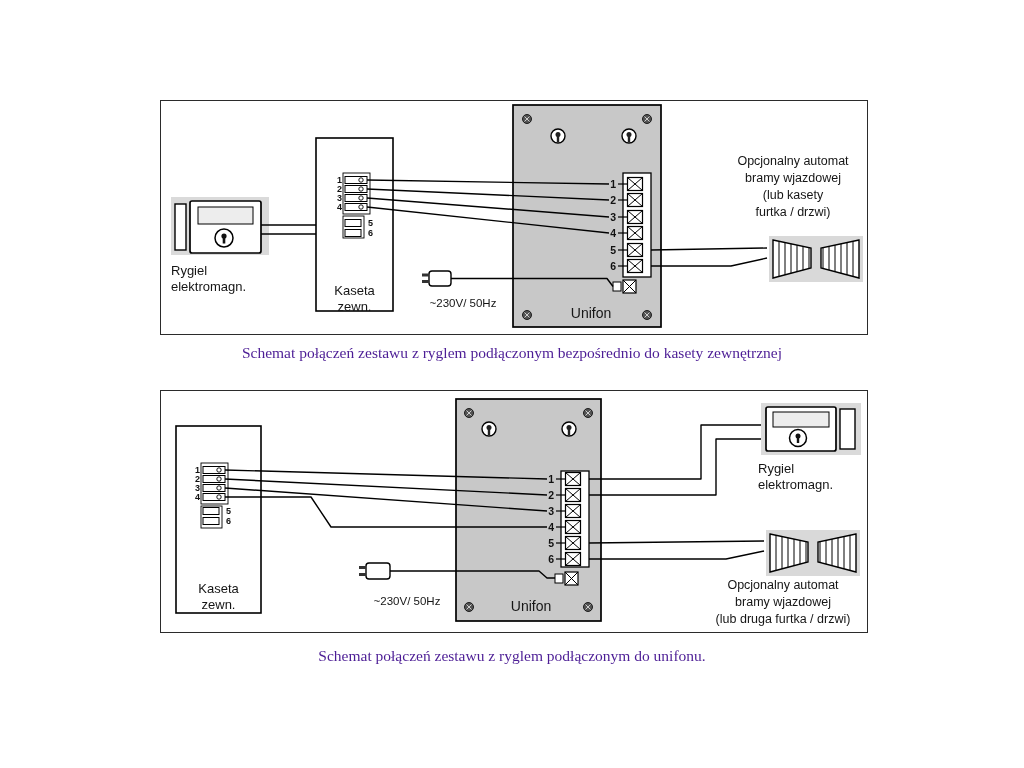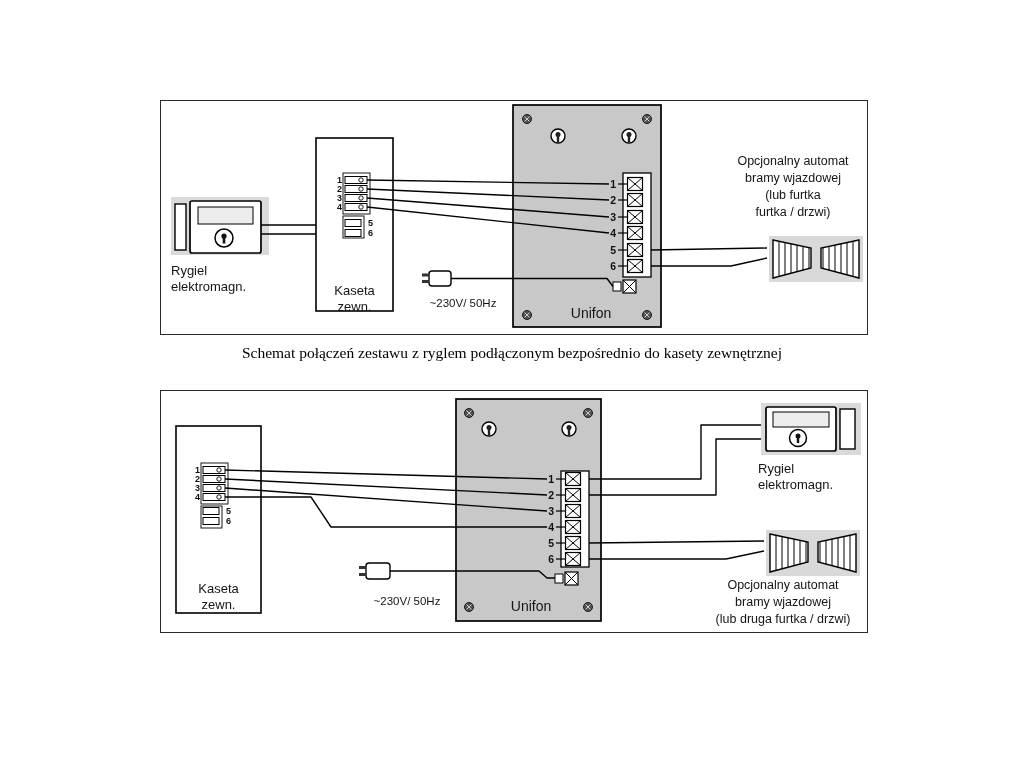--- a/index.html
+++ b/index.html
@@ -7,21 +7,21 @@
     position:relative; width:1024px; height:768px; background:#ffffff;
     font-family:"Liberation Sans", sans-serif; overflow:hidden;
   }
   .frame { position:absolute; border:1px solid #2b2b2b; background:#fff; }
   #frame1 { left:160px; top:100px; width:706px; height:233px; }
   #frame2 { left:160px; top:390px; width:706px; height:241px; }
   svg.diag { position:absolute; left:0; top:0; }
   .lbl { position:absolute; font-weight:normal; color:#151515; }
   .caption {
     position:absolute; left:0; width:1024px; text-align:center;
-    font-family:"Liberation Serif", serif; font-size:15.5px; color:#000000;
+    font-family:"Liberation Serif", serif; font-size:15.5px; color:#4c1d95;
   }
   .kt { font:bold 9px "Liberation Sans", sans-serif; fill:#111; }
   .ut { font:bold 10.5px "Liberation Sans", sans-serif; fill:#111; }
   .wire { stroke:#000; stroke-width:1.4; fill:none; stroke-linejoin:round; }
 </style>
 </head>
 <body>
 
 <div class="page">
 
@@ -193,21 +193,21 @@
       <span>zewn.</span>
     </div>
 
     <div class="lbl" style="left:252px;top:196px;width:100px;text-align:center;font-size:11.5px;">~230V/ 50Hz</div>
 
     <div class="lbl" style="left:392px;top:204px;width:76px;text-align:center;font-size:14px;">Unifon</div>
 
     <div class="lbl" style="left:550px;top:52px;width:164px;text-align:center;font-size:12.5px;line-height:17px;">
       <span>Opcjonalny automat</span><br>
       <span>bramy wjazdowej</span><br>
-      <span>(lub furtka</span><br>
+      <span>(lub kasety</span><br>
       <span>furtka / drzwi)</span>
     </div>
   </div>
 
   <div class="caption" style="top:344px;">Schemat połączeń zestawu z ryglem podłączonym bezpośrednio do kasety zewnętrznej</div>
 
   <div class="frame" id="frame2">
     <svg class="diag" width="706" height="241" viewBox="0 0 706 241">
 
       <rect x="15" y="35" width="85" height="187" fill="#fff" stroke="#000" stroke-width="1.6"></rect>
@@ -379,14 +379,15 @@
       <span>elektromagn.</span>
     </div>
 
     <div class="lbl" style="left:533px;top:186px;width:178px;text-align:center;font-size:12.5px;line-height:17px;">
       <span>Opcjonalny automat</span><br>
       <span>bramy wjazdowej</span><br>
       <span>(lub druga furtka / drzwi)</span>
     </div>
   </div>
 
+  <div class="caption" style="top:647px;">Schemat połączeń zestawu z ryglem podłączonym do unifonu.</div>
 
 </div>
 
 </body></html>

